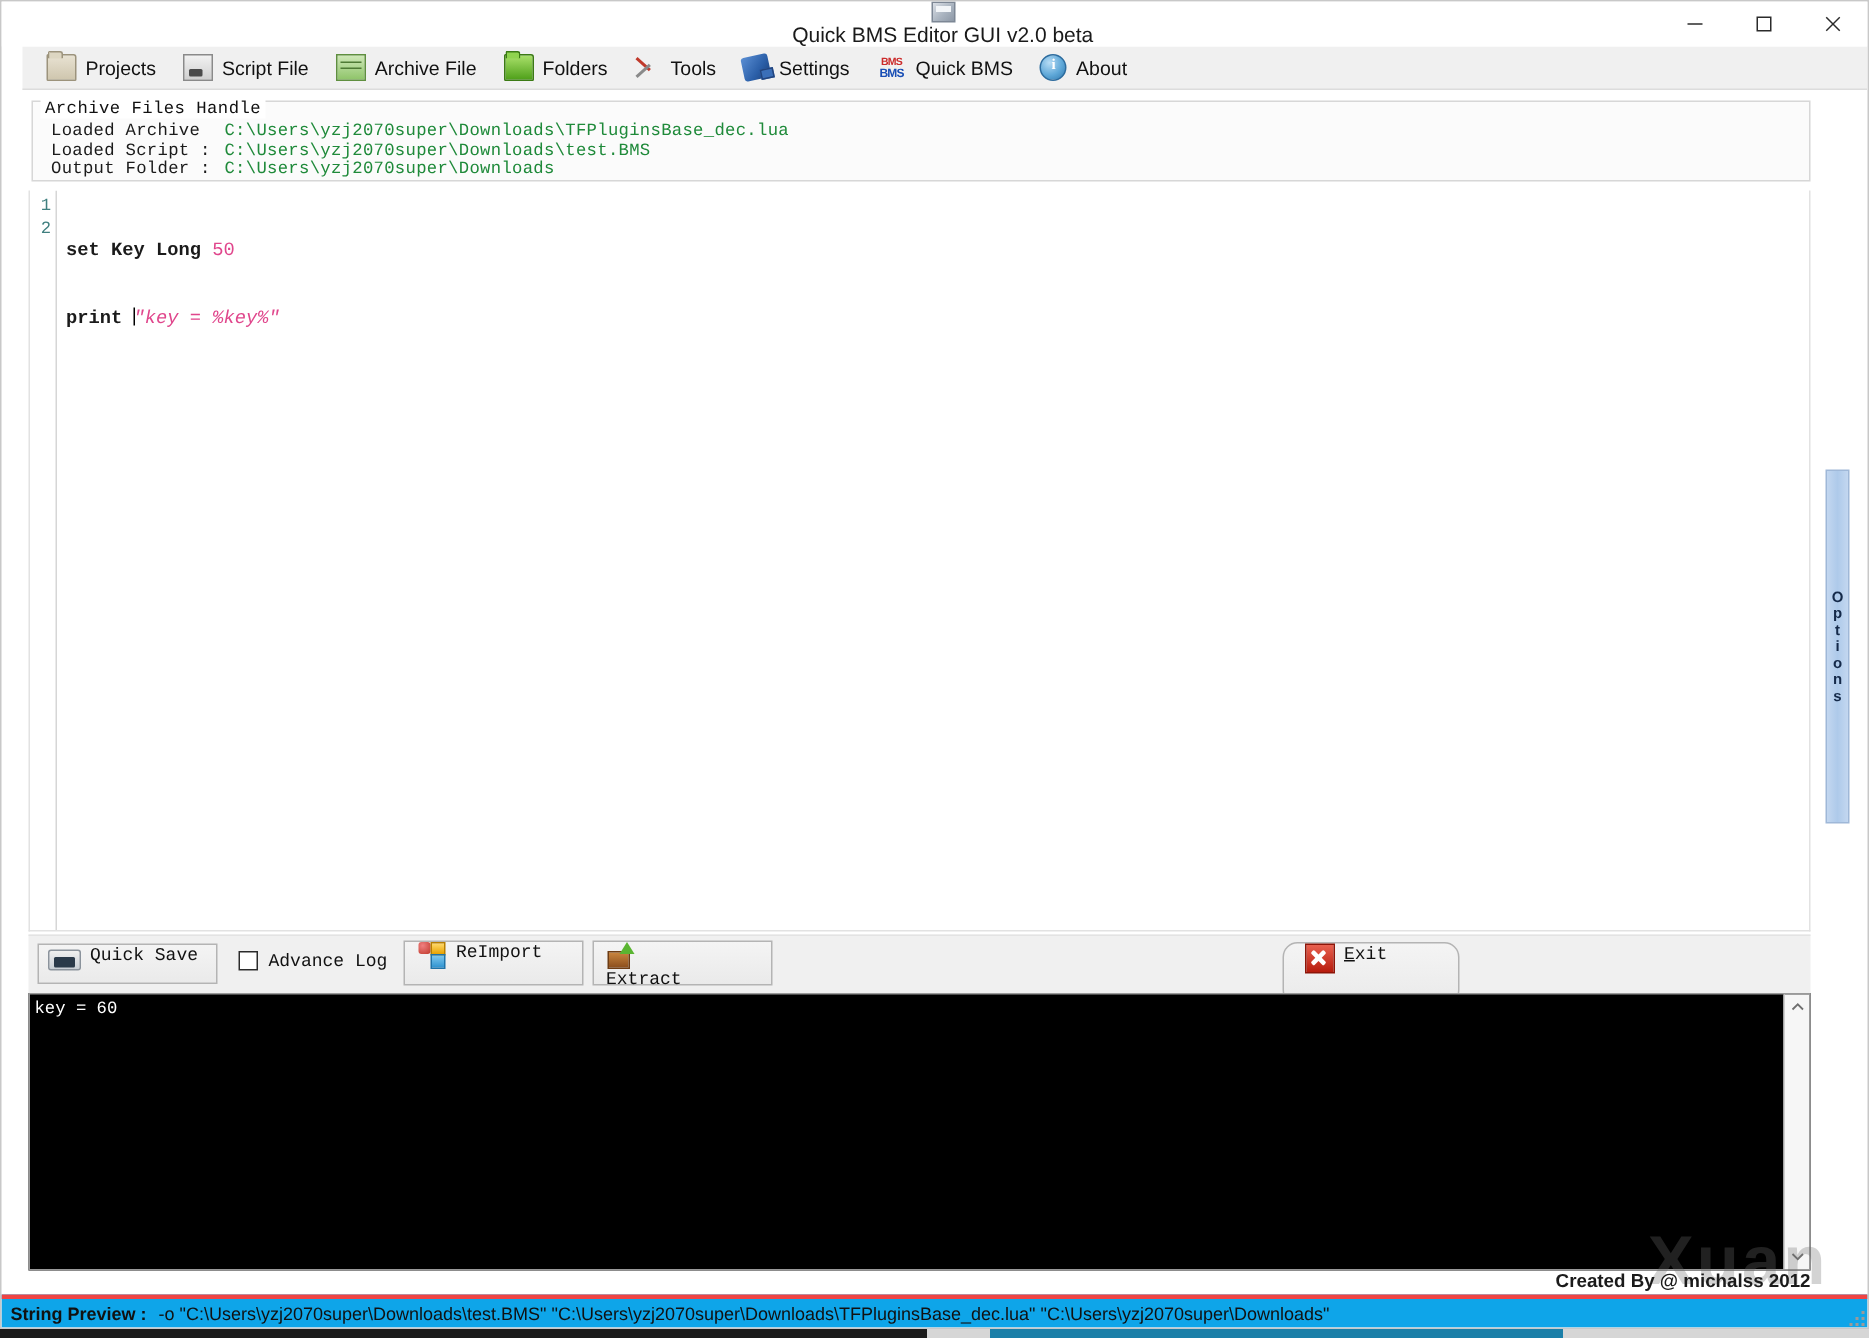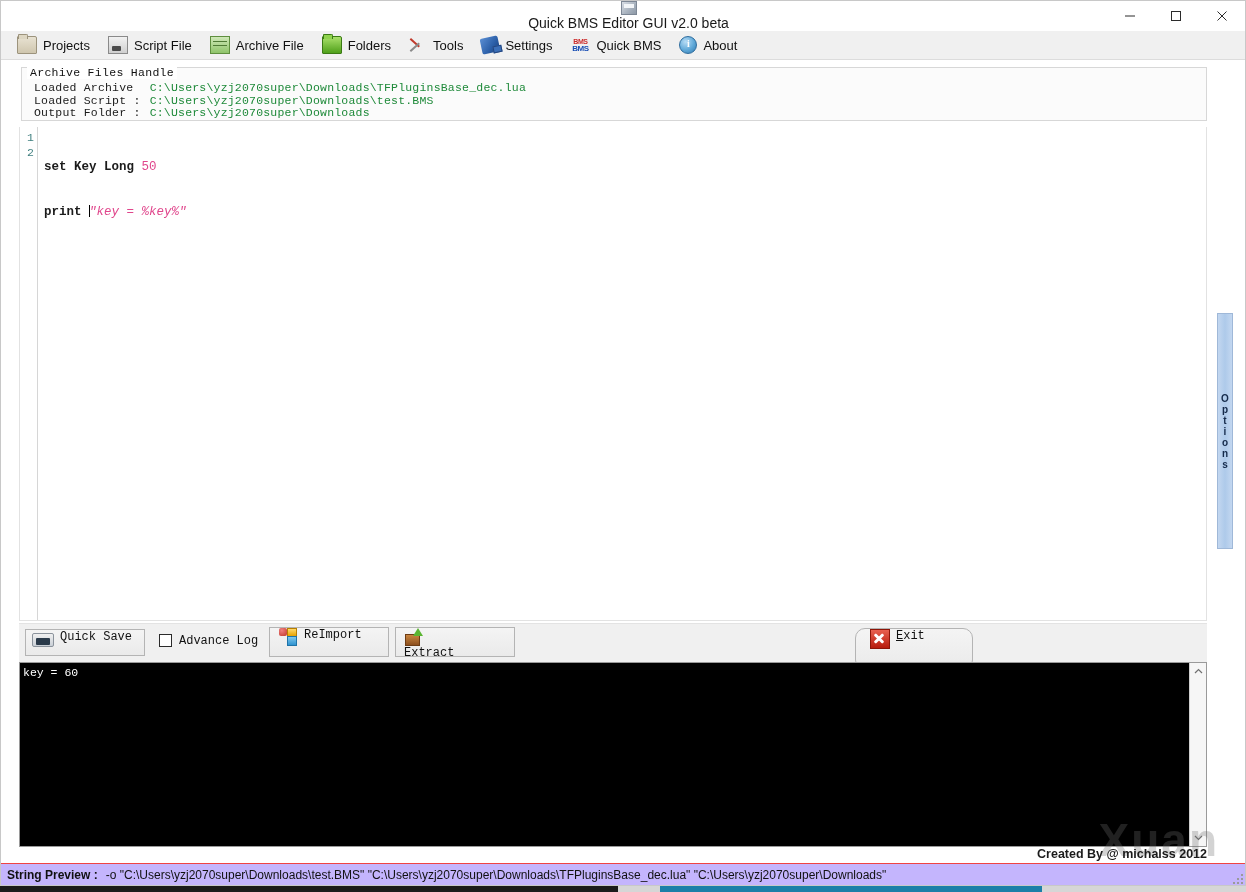--- a/index.html
+++ b/index.html
@@ -72,20 +72,21 @@
 
   
   #menu-bar {
     height: 28px;
     background: #f0f0f0;
     border-bottom: 1px solid #dcdcdc;
     display: flex;
     align-items: center;
     padding-left: 14px;
     gap: 0px;
+    margin-left: 14px;
   }
   .menu-item {
     display: flex;
     align-items: center;
     height: 26px;
     padding: 0 10px 0 2px;
     margin-right: 6px;
     cursor: default;
     font-size: 13px;
     color: #111;
@@ -447,22 +448,22 @@
     letter-spacing: 0.5px;
     pointer-events: none;
     white-space: nowrap;
   }
 
   
   #status-bar {
     position: absolute;
     left: 0; top: 862px;
     width: 1244px; height: 22px;
-    background: #c4b5fd;
-    border-top: 1px solid #ef4444;
+    background: #0ea5e9;
+    border-top: 3px solid #ef4444;
     box-sizing: border-box;
     display: flex;
     align-items: center;
   }
   #status-label {
     margin-left: 6px;
     font-family: "Liberation Sans", sans-serif;
     font-size: 12px;
     font-weight: bold;
     color: #111;

